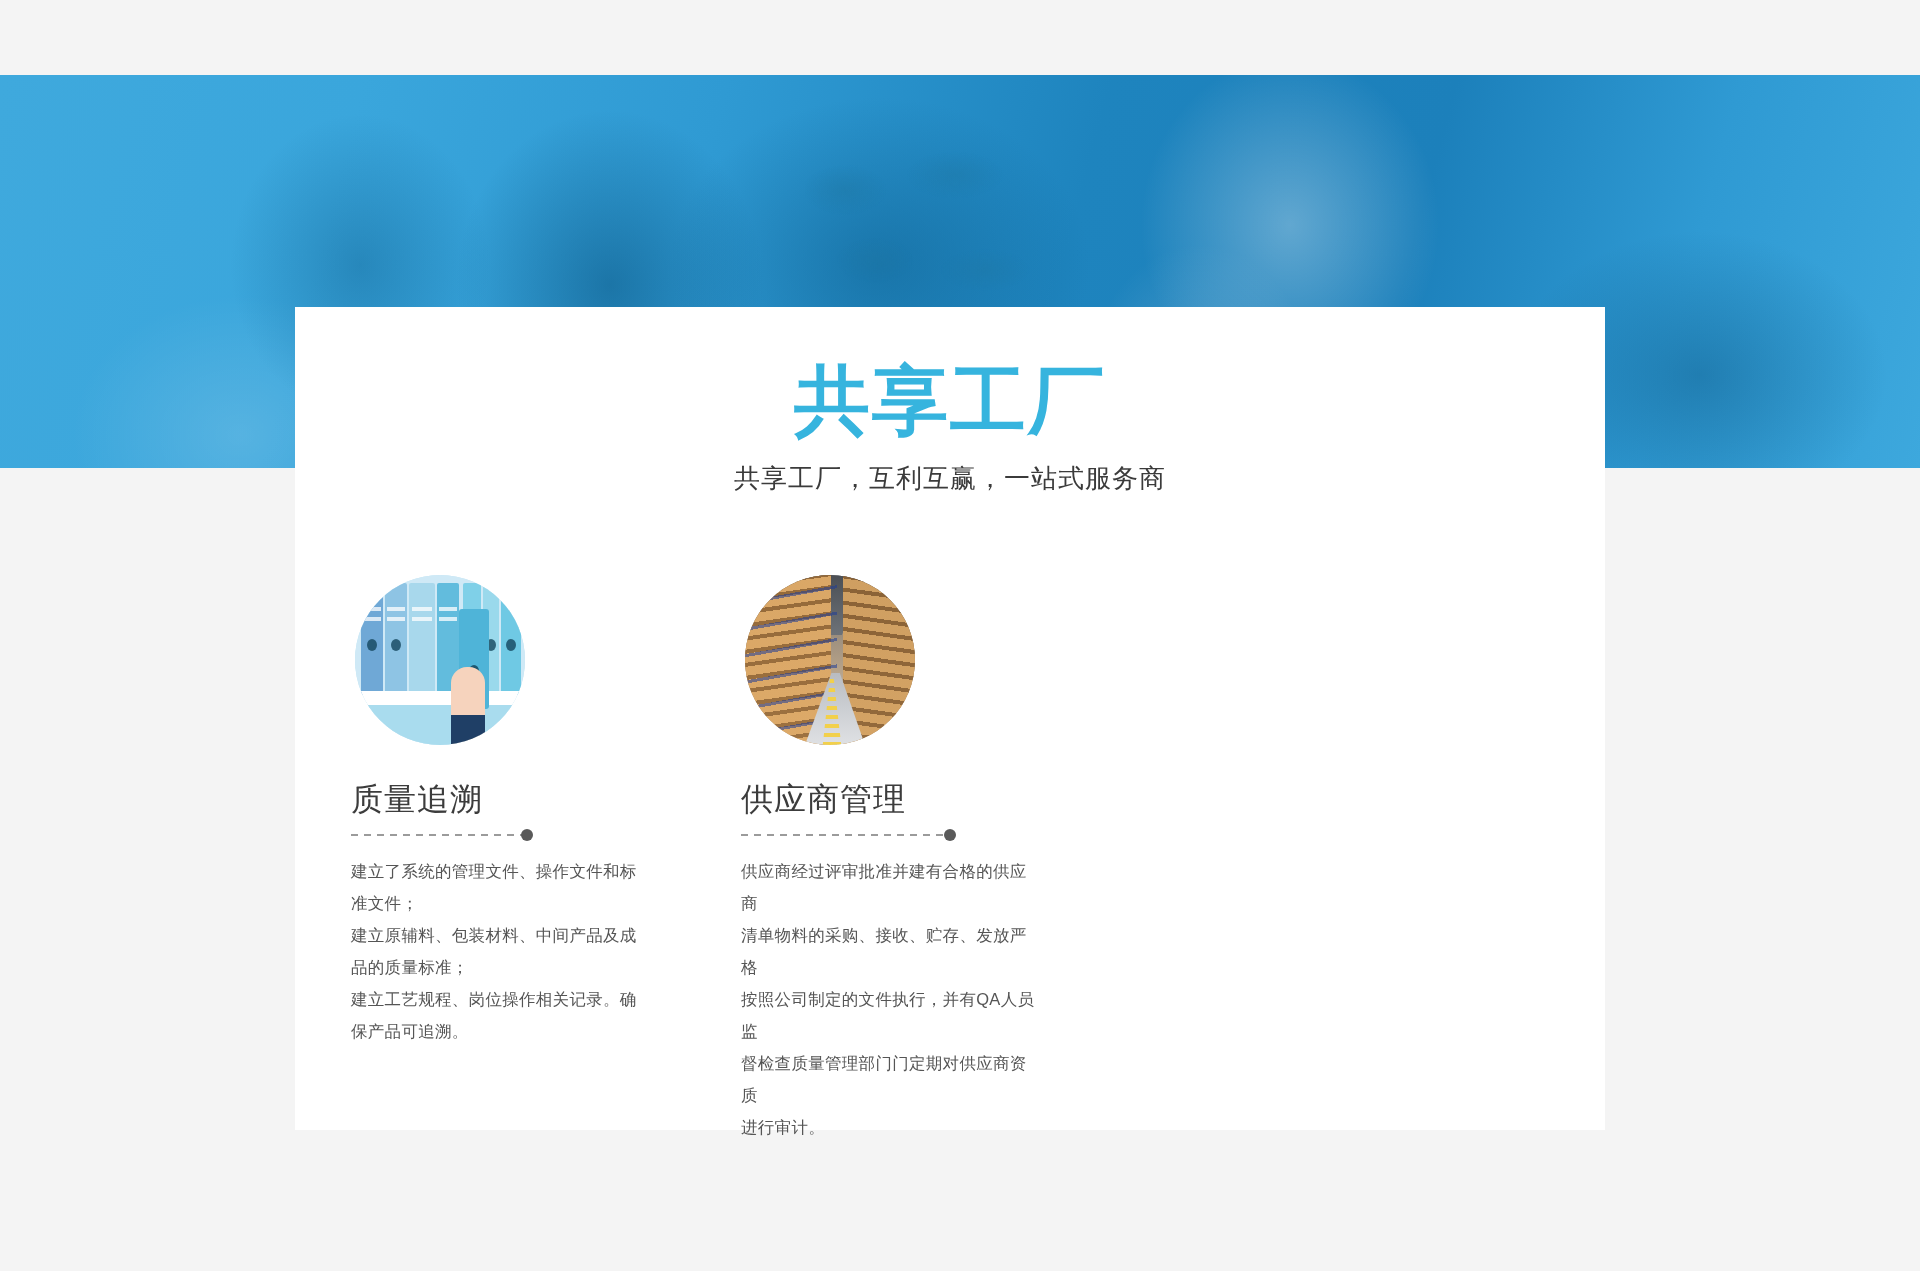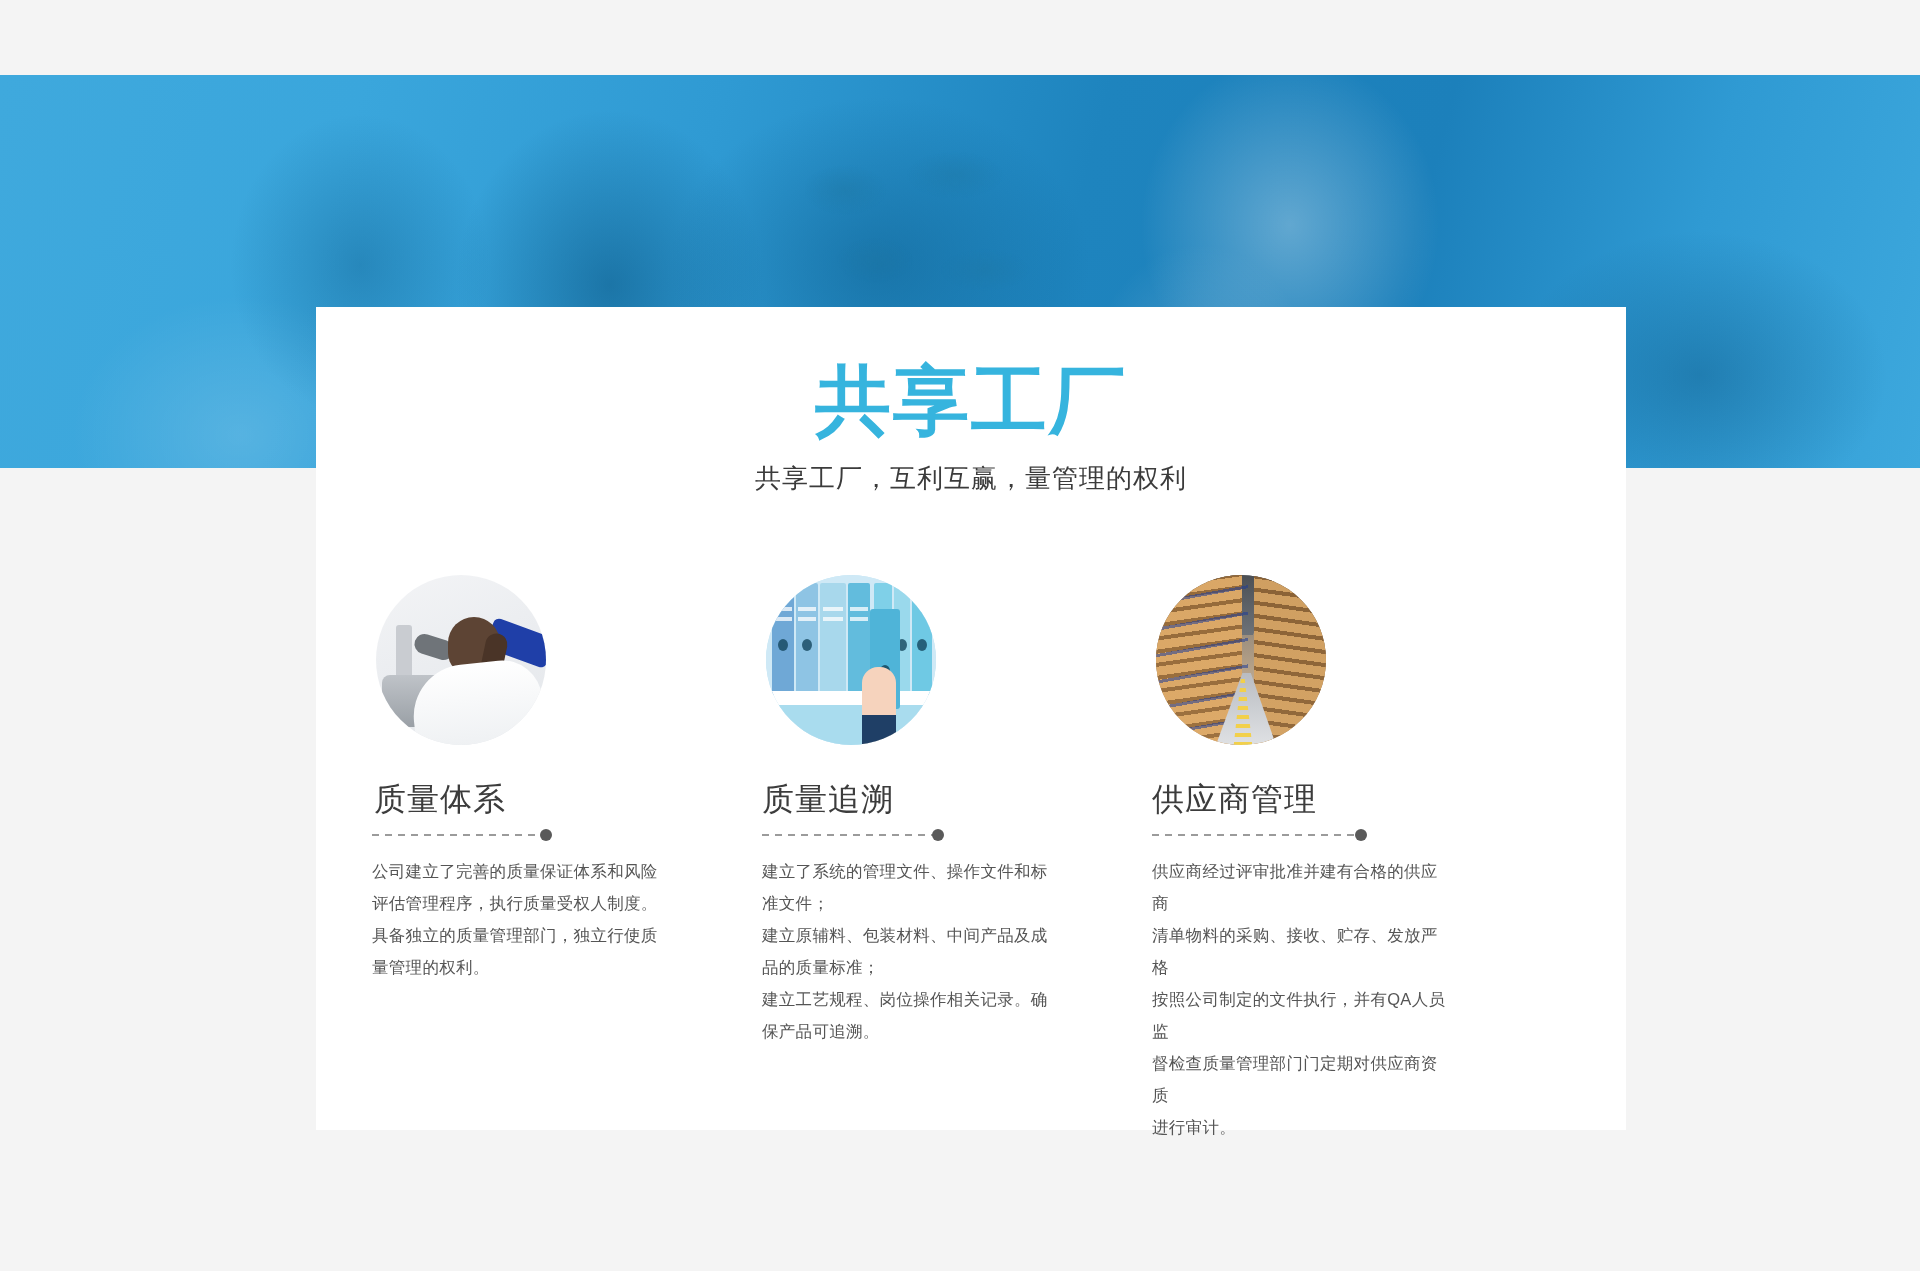--- a/index.html
+++ b/index.html
@@ -42,21 +42,21 @@
       radial-gradient(ellipse 50px 30px at 120px 190px, rgba(30,120,165,.40), rgba(30,120,165,0) 70%);
     opacity:.8;
   }
   .hero-line{
     position:absolute;left:359px;top:262px;width:1201px;height:2px;
     background:rgba(255,255,255,.92);
   }
 
   
   .card{
-    position:absolute;left:316px;top:307px;width:1310px;height:823px;
+    position:absolute;left:295px;top:307px;width:1310px;height:823px;
     background:#ffffff;
   }
 
   .headline{
     margin:0;padding-top:52px;
     text-align:center;
     font-size:76px;line-height:84px;
     font-weight:bold;
     letter-spacing:2px;
     color:#36b4de;
@@ -228,44 +228,24 @@
 
 <div class="hero">
   <div class="hero-photo"></div>
   <div class="hero-plant"></div>
   <div class="hero-line"></div>
 </div>
 
 <div class="card">
 
   <h1 class="headline">共享工厂</h1>
-  <p class="subhead">共享工厂，互利互赢，量管理的权利</p>
+  <p class="subhead">共享工厂，互利互赢，一站式服务商</p>
 
   <div class="cols">
 
-    <div class="col c1">
-      <div class="circle img-lab">
-        <div class="scope"></div>
-        <div class="scope3"></div>
-        <div class="scope2"></div>
-        <div class="blue"></div>
-        <div class="head"></div>
-        <div class="hair"></div>
-        <div class="coat"></div>
-      </div>
-      <h2 class="col-title">质量体系</h2>
-      <div class="rule">
-        <span class="dash"></span>
-        <span class="dot"></span>
-      </div>
-      <p class="col-body">公司建立了完善的质量保证体系和风险
-评估管理程序，执行质量受权人制度。
-具备独立的质量管理部门，独立行使质
-量管理的权利。</p>
-    </div>
 
     <div class="col c3">
       <div class="circle img-bind">
         <div class="wall"></div>
         <div class="b" style="left:6px;width:22px;background:#6fa8d6;">
           <span class="band" style="top:24px;"></span>
           <span class="band" style="top:34px;"></span>
           <span class="hole"></span>
         </div>
         <div class="b" style="left:30px;width:22px;background:#8ec4e4;">

